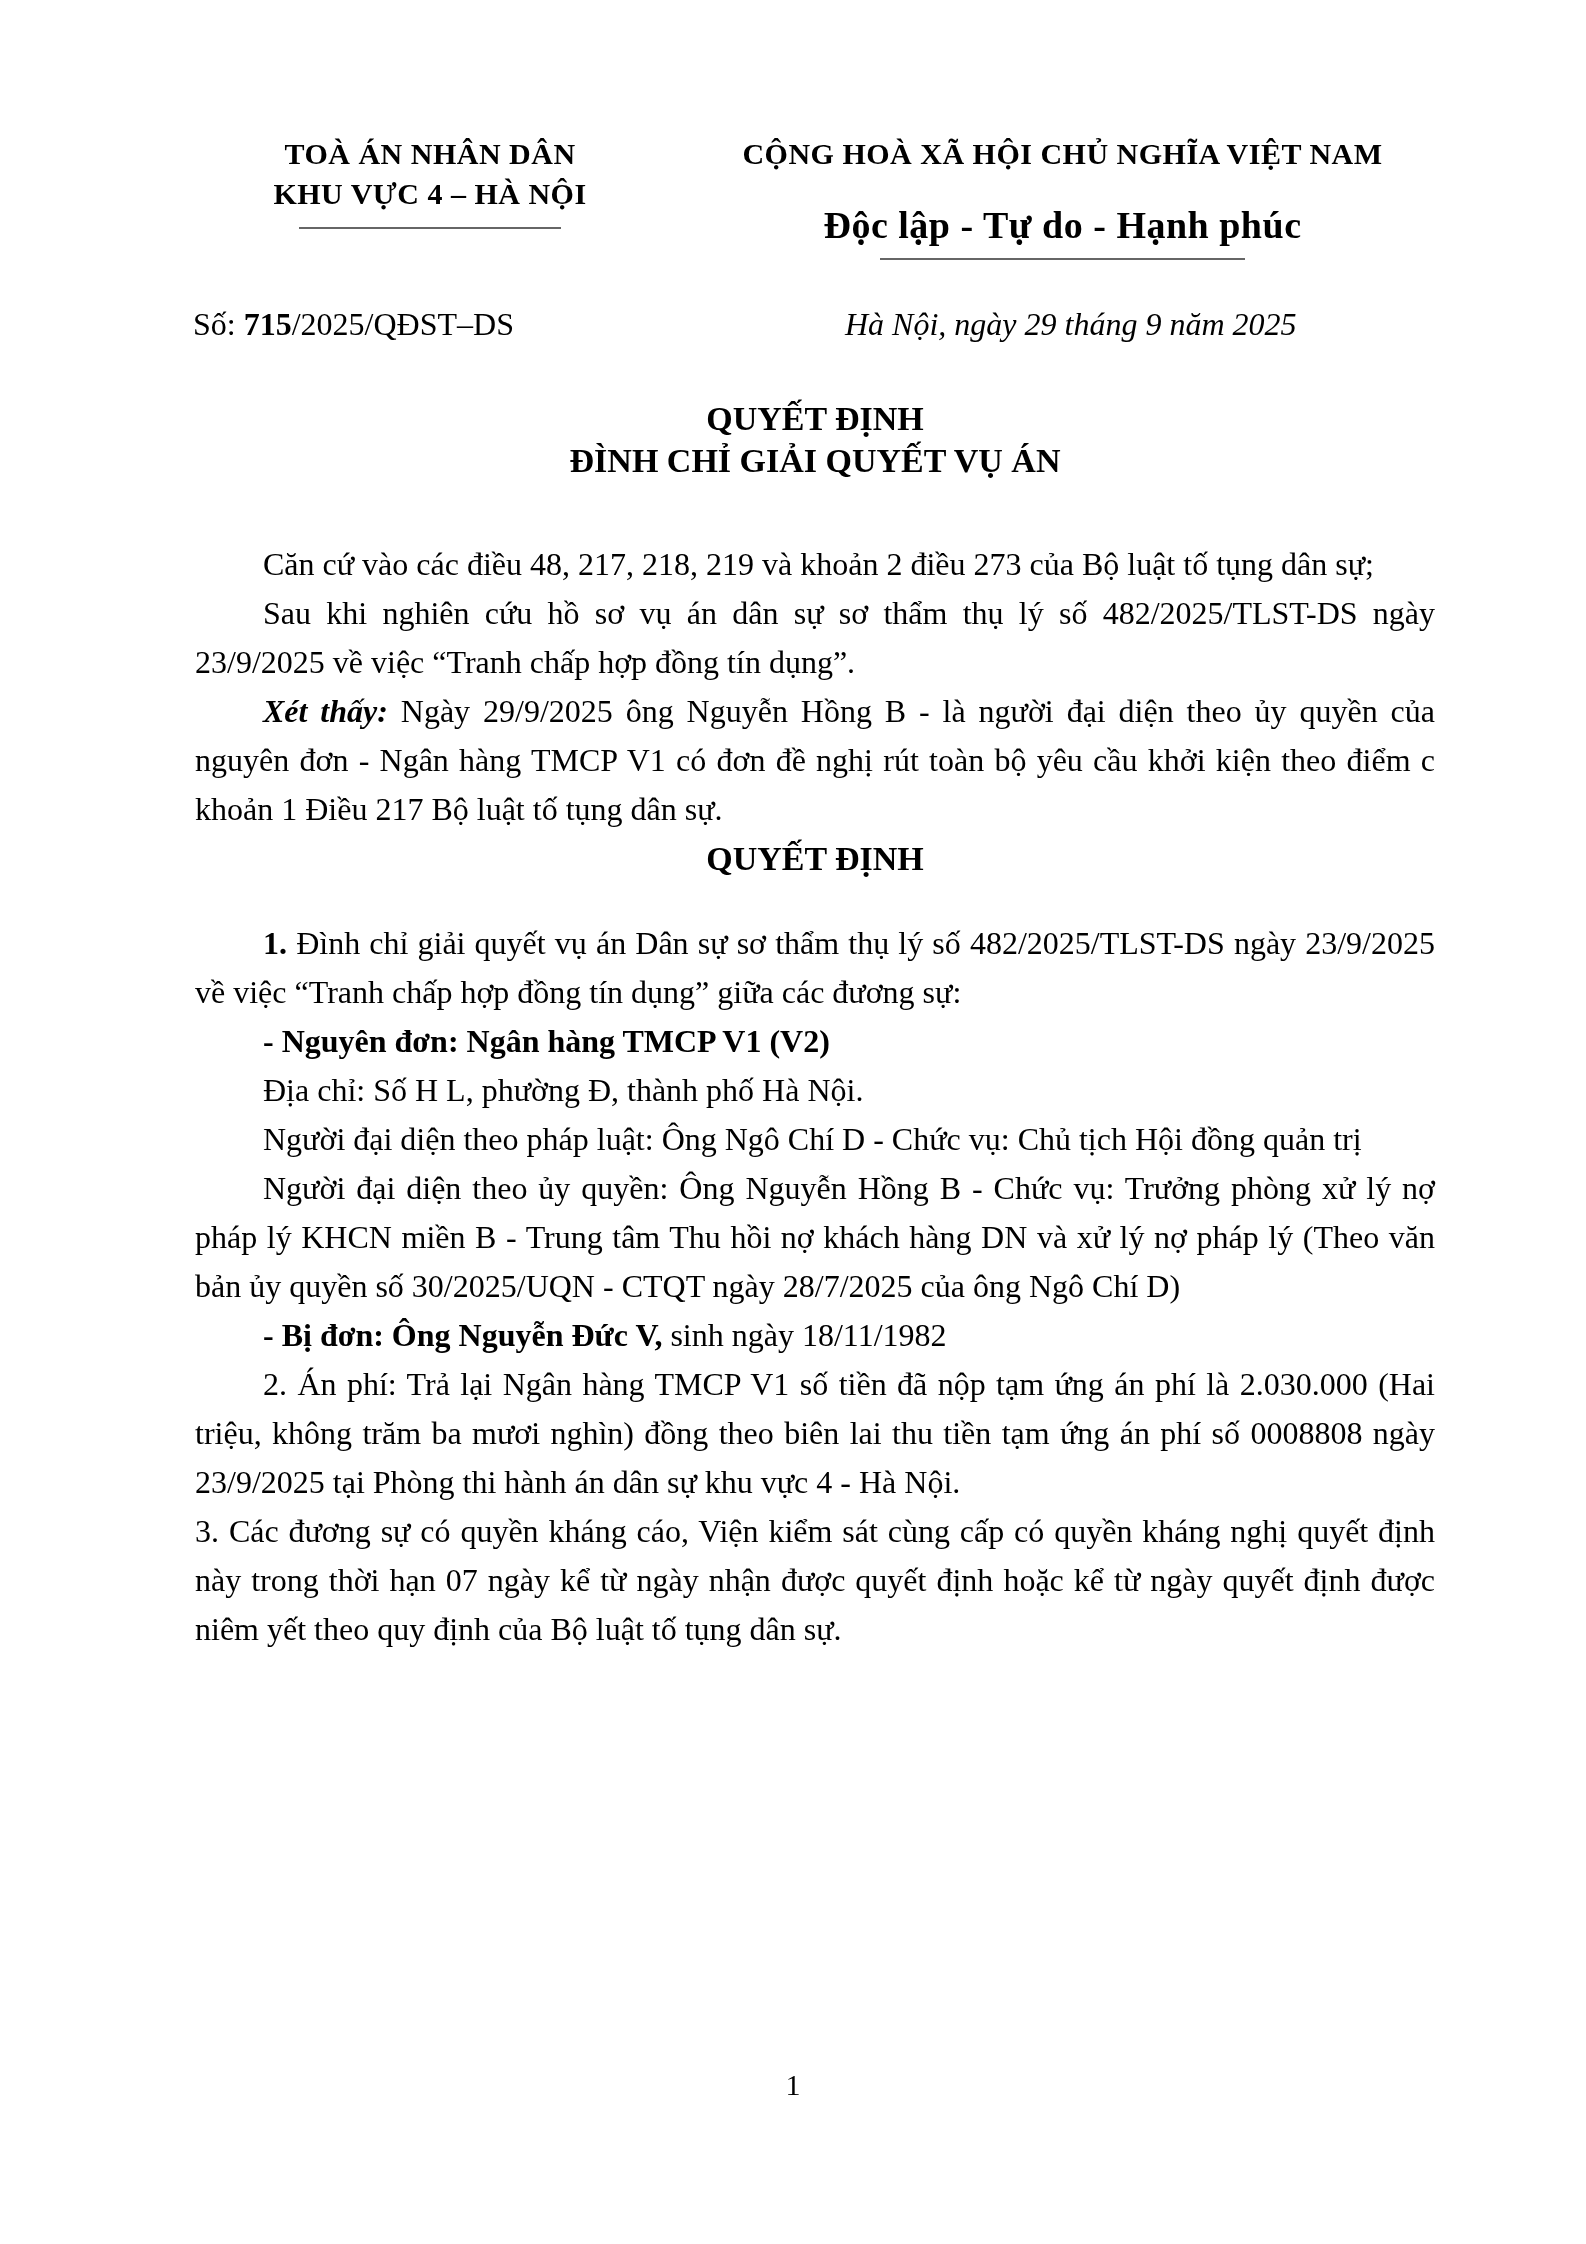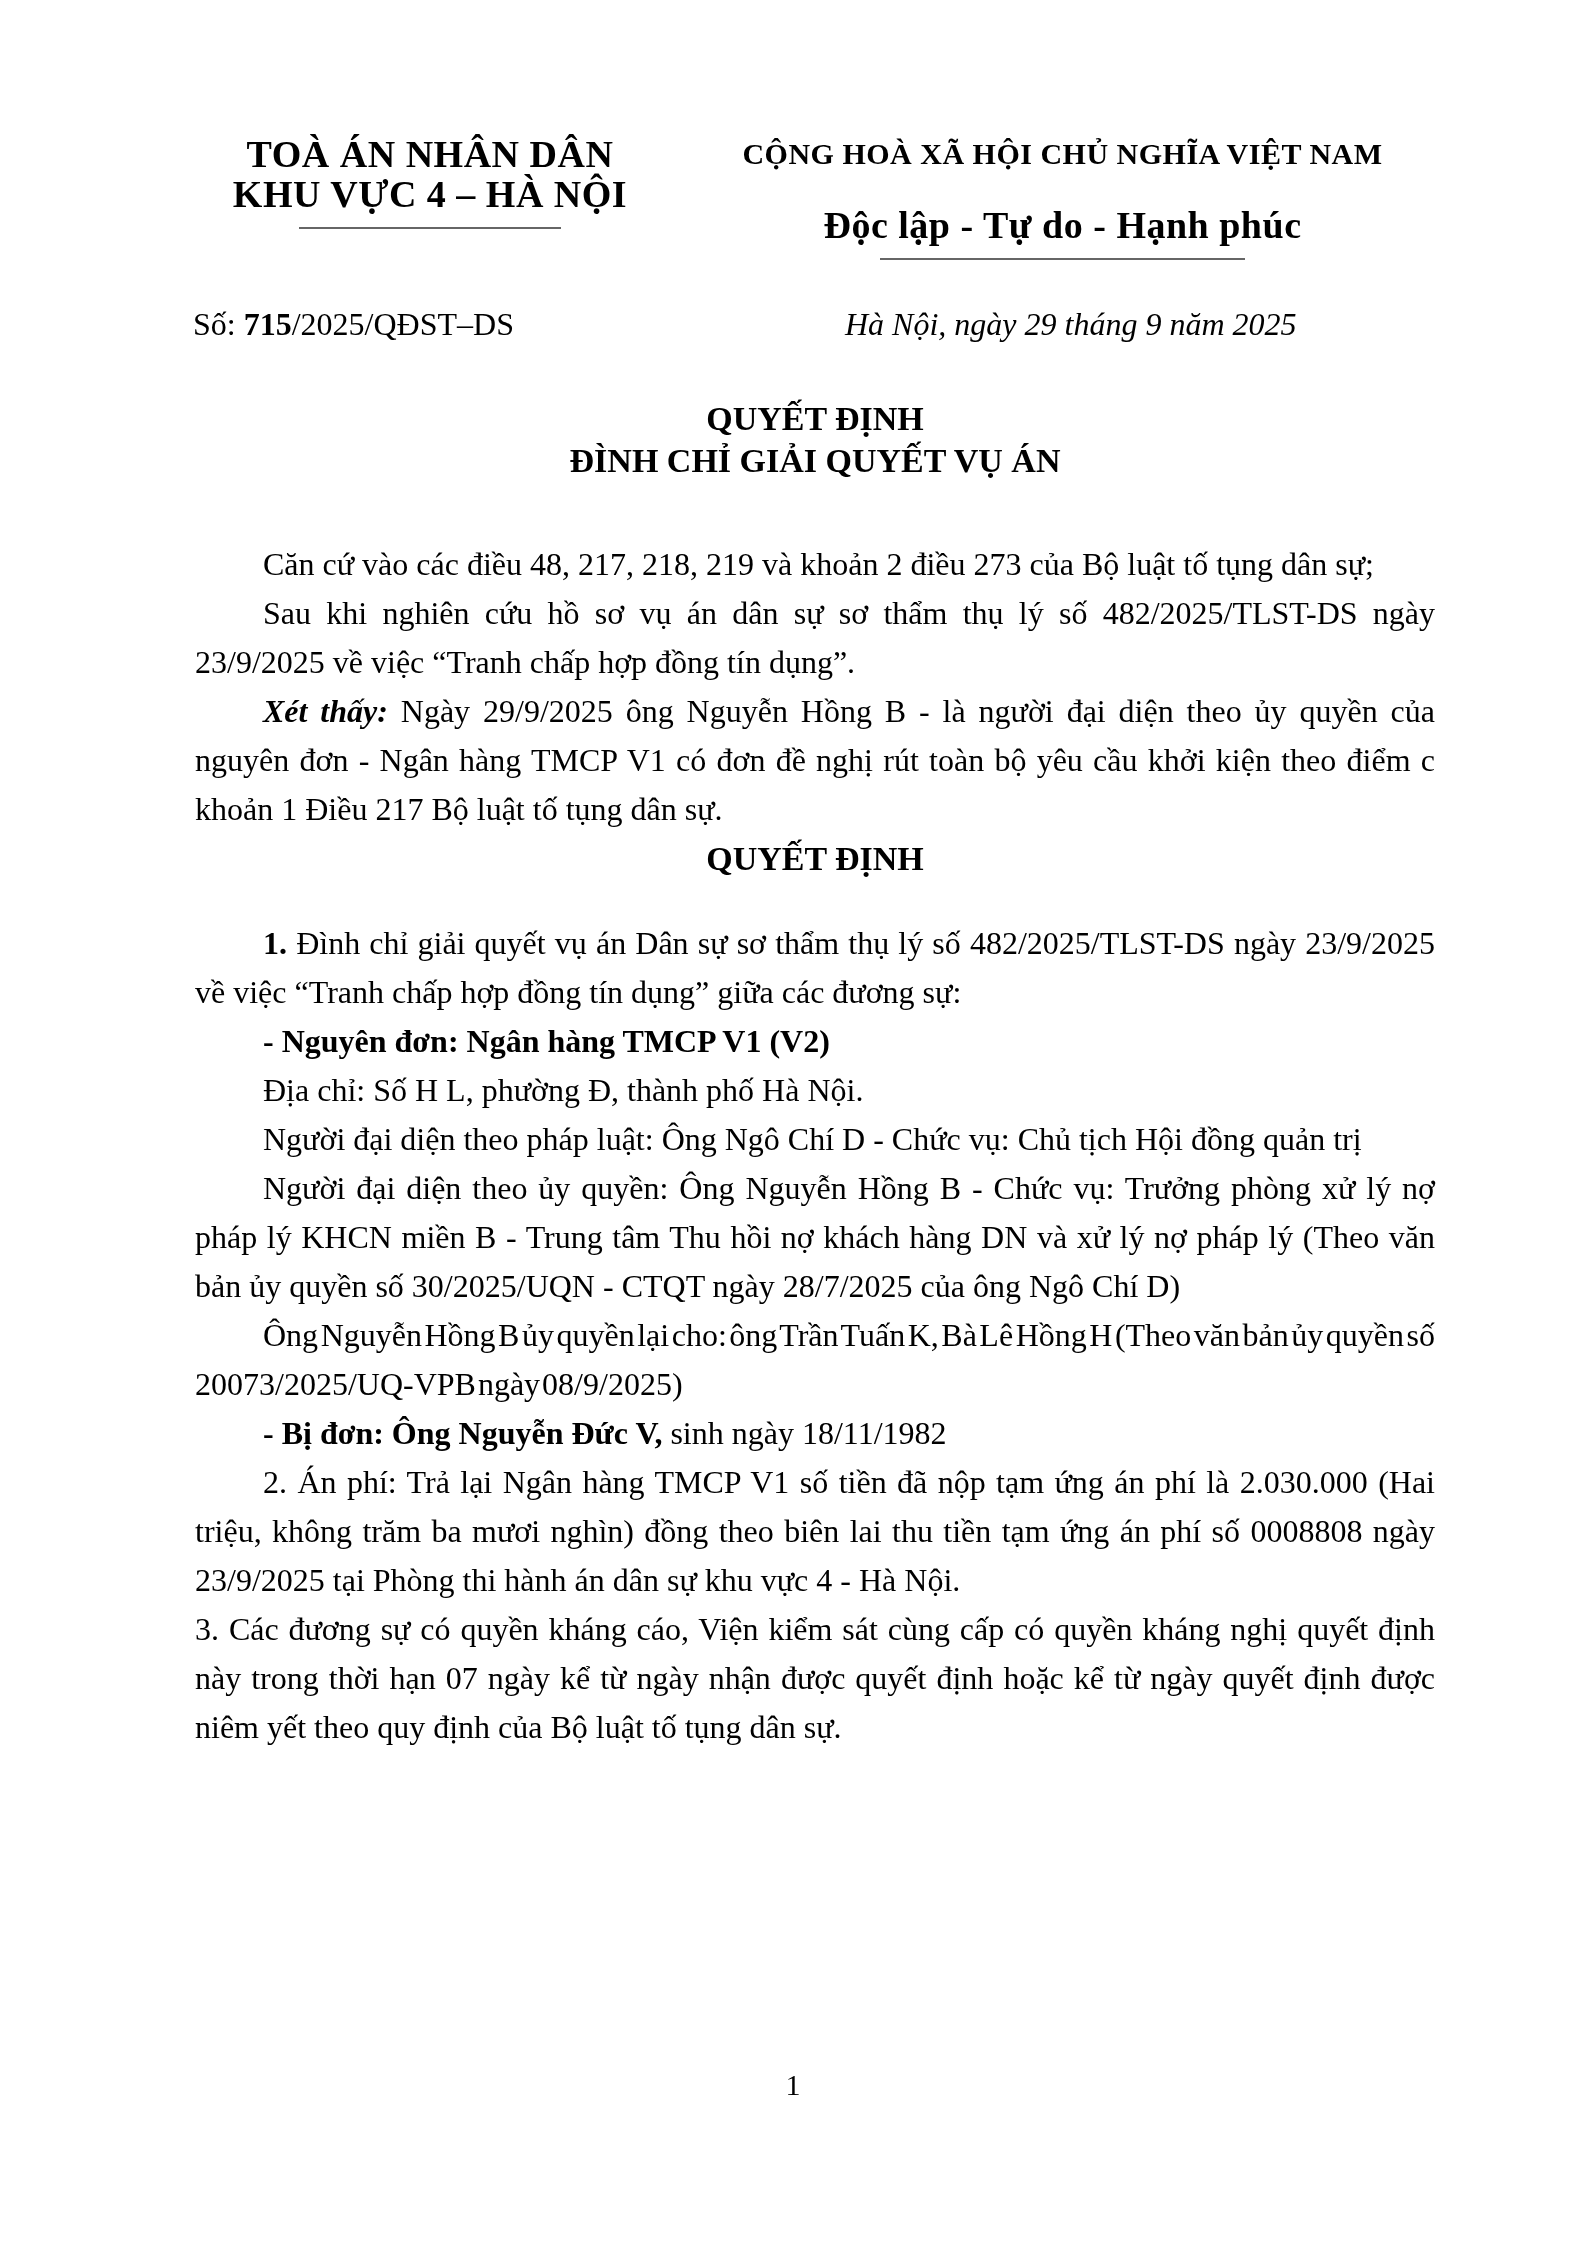--- a/index.html
+++ b/index.html
@@ -19,21 +19,21 @@
   }
 
   
   .hdr-left {
     position: absolute;
     left: 230px;
     top: 134px;
     width: 400px;
     text-align: center;
     font-weight: bold;
-    font-size: 38px;
+    font-size: 30px;
     line-height: 40px;
     letter-spacing: 0.5px;
   }
   .hdr-right {
     position: absolute;
     left: 660px;
     top: 134px;
     width: 805px;
     text-align: center;
     font-weight: bold;
@@ -140,21 +140,20 @@
     <div id="paragraphs">
         <p class="para"><span>Căn cứ vào các điều 48, 217, 218, 219 và khoản 2 điều 273 của Bộ luật tố tụng dân sự;</span></p>
         <p class="para"><span>Sau khi nghiên cứu hồ sơ vụ án dân sự sơ thẩm thụ lý số 482/2025/TLST-DS ngày 23/9/2025 về việc “Tranh chấp hợp đồng tín dụng”.</span></p>
         <p class="para"><span style="font-weight: bold; font-style: italic;">Xét thấy:</span><span> Ngày 29/9/2025 ông Nguyễn Hồng B - là người đại diện theo ủy quyền của nguyên đơn - Ngân hàng TMCP V1 có đơn đề nghị rút toàn bộ yêu cầu khởi kiện theo điểm c khoản 1 Điều 217 Bộ luật tố tụng dân sự.</span></p>
         <p class="para h2"><span style="font-weight: bold;">QUYẾT ĐỊNH</span></p>
         <p class="para mt"><span style="font-weight: bold;">1.</span><span> Đình chỉ giải quyết vụ án Dân sự sơ thẩm thụ lý số 482/2025/TLST-DS ngày 23/9/2025 về việc “Tranh chấp hợp đồng tín dụng” giữa các đương sự:</span></p>
         <p class="para"><span style="font-weight: bold;">- Nguyên đơn: Ngân hàng TMCP V1 (V2)</span></p>
         <p class="para"><span>Địa chỉ: Số H L, phường Đ, thành phố Hà Nội.</span></p>
         <p class="para"><span>Người đại diện theo pháp luật: Ông Ngô Chí D - Chức vụ: Chủ tịch Hội đồng quản trị</span></p>
         <p class="para"><span>Người đại diện theo ủy quyền: Ông Nguyễn Hồng B - Chức vụ: Trưởng phòng xử lý nợ pháp lý KHCN miền B - Trung tâm Thu hồi nợ khách hàng DN và xử lý nợ pháp lý (Theo văn bản ủy quyền số 30/2025/UQN - CTQT ngày 28/7/2025 của ông Ngô Chí D)</span></p>
-        <p class="para condensed"><span>Ông Nguyễn Hồng B ủy quyền lại cho: ông Trần Tuấn K, Bà Lê Hồng H (Theo văn bản ủy quyền số 20073/2025/UQ-VPB ngày 08/9/2025)</span></p>
         <p class="para"><span style="font-weight: bold;">- Bị đơn: Ông Nguyễn Đức V,</span><span> sinh ngày 18/11/1982</span></p>
         <p class="para"><span>2. Án phí: Trả lại Ngân hàng TMCP V1 số tiền đã nộp tạm ứng án phí là </span><span style="font-weight: normal;">2.030.000</span><span> (Hai triệu, không trăm ba mươi nghìn) đồng theo biên lai thu tiền tạm ứng án phí số 0008808 ngày 23/9/2025 tại Phòng thi hành án dân sự khu vực 4 - Hà Nội.</span></p>
         <p class="para no-indent"><span>3. Các đương sự có quyền kháng cáo, Viện kiểm sát cùng cấp có quyền kháng nghị quyết định này trong thời hạn 07 ngày kể từ ngày nhận được quyết định hoặc kể từ ngày quyết định được niêm yết theo quy định của Bộ luật tố tụng dân sự.</span></p>
       </div>
   </div>
 
   <div class="page-number">1</div>
 
 </div>
 

